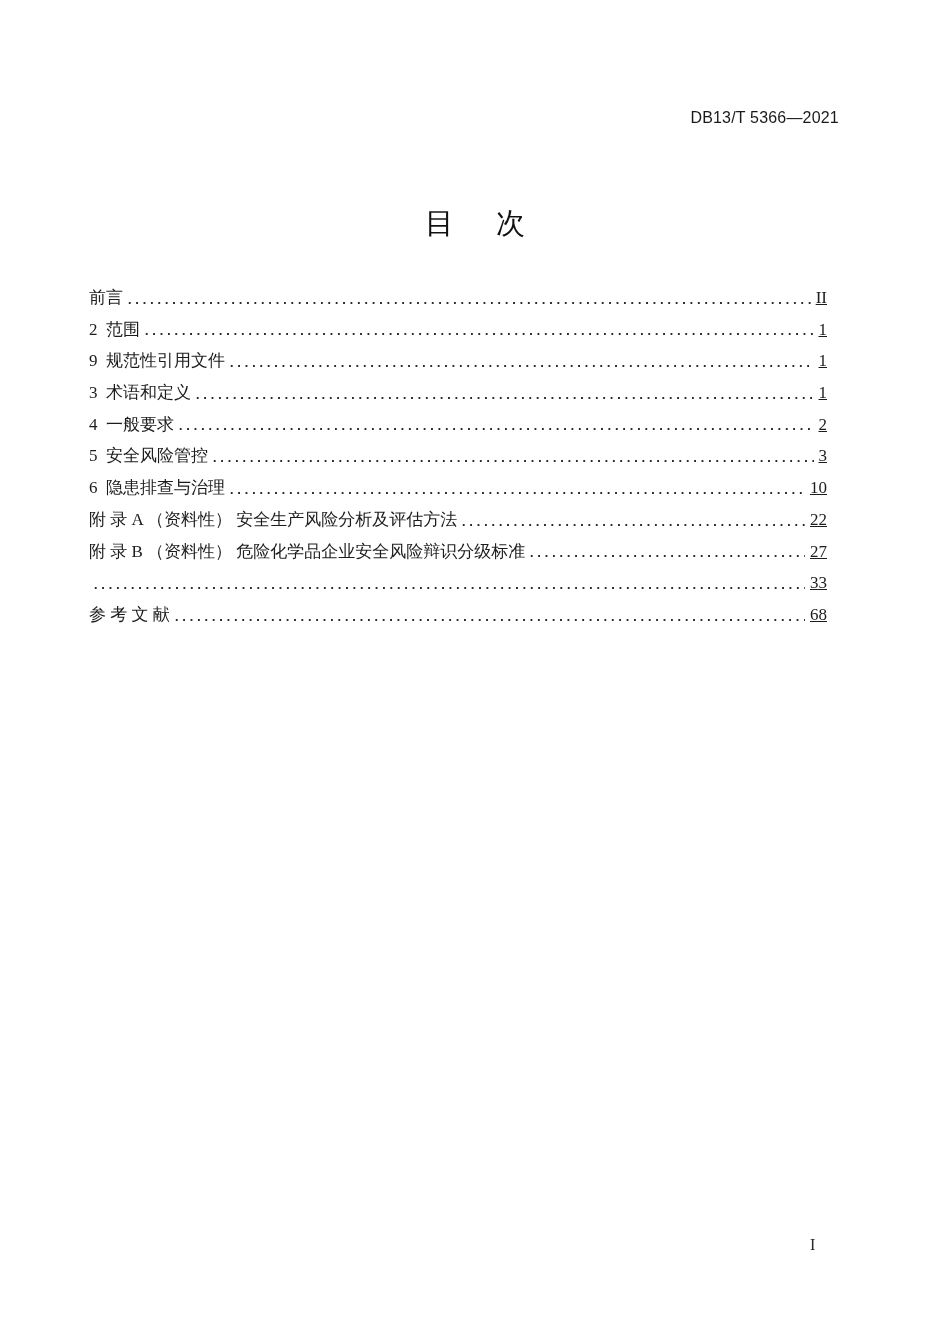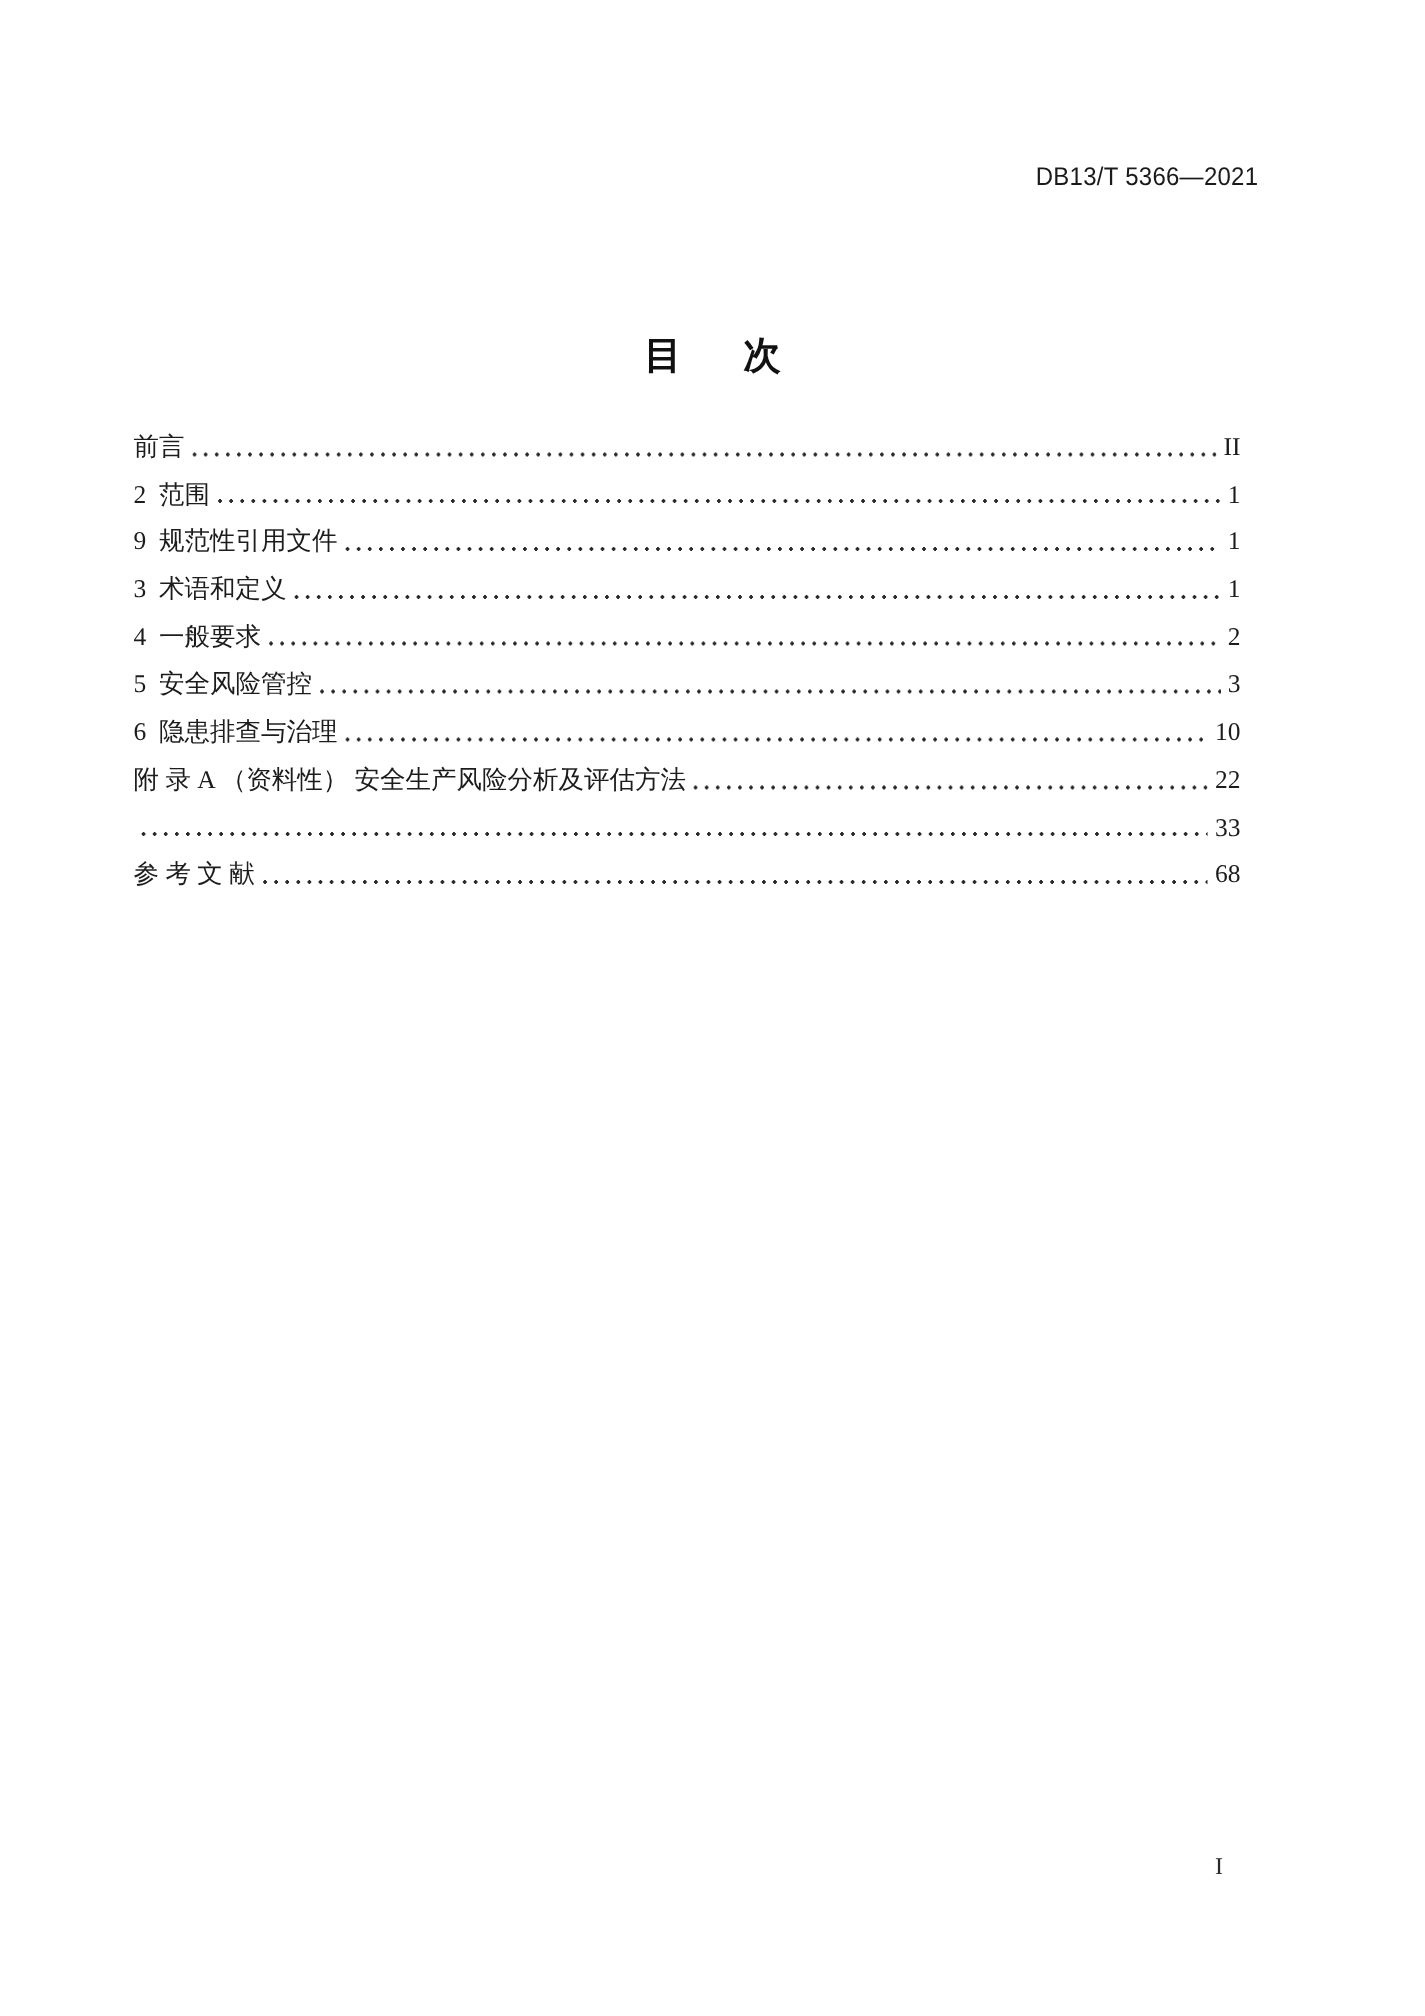--- a/index.html
+++ b/index.html
@@ -19,27 +19,27 @@
     font-size: 17px;
     font-weight: 500;
     letter-spacing: 0.2px;
     color: #1a1a1a;
     transform: scaleX(0.94);
     transform-origin: right center;
     white-space: pre;
   }
   .page-title {
     position: absolute;
-    top: 220px;
+    top: 204px;
     left: 0;
     width: 950px;
     text-align: center;
     font-family: "Liberation Sans", "DejaVu Sans", sans-serif;
-    font-size: 25px;
-    font-weight: 700;
+    font-size: 29px;
+    font-weight: 400;
     color: #111111;
     word-spacing: 34px;
     white-space: pre;
   }
   .toc {
     position: absolute;
     left: 89px;
     top: 282px;
     width: 738px;
   }
@@ -62,20 +62,21 @@
     margin-right: 5px;
     background-image: radial-gradient(circle, #2a2a2a 1.1px, rgba(0,0,0,0) 1.3px);
     background-size: 7.4px 4px;
     background-repeat: repeat-x;
     background-position: left calc(100% - 9px);
   }
   .toc-page {
     flex: 0 0 auto;
     white-space: pre;
     text-align: right;
+    text-decoration: underline;
   }
   .folio {
     position: absolute;
     left: 810px;
     top: 1236px;
     font-size: 16px;
     color: #2a2a2a;
     font-family: "Liberation Serif", "DejaVu Serif", serif;
   }
 </style>
@@ -121,20 +122,25 @@
     <span class="toc-label">6  隐患排查与治理</span>
     <span class="toc-dots"></span>
     <span class="toc-page">10</span>
   </div>
   <div class="toc-row">
     <span class="toc-label">附 录 A （资料性） 安全生产风险分析及评估方法</span>
     <span class="toc-dots"></span>
     <span class="toc-page">22</span>
   </div>
   <div class="toc-row">
+    <span class="toc-label">附 录 B （资料性） 危险化学品企业安全风险辩识分级标准</span>
+    <span class="toc-dots"></span>
+    <span class="toc-page">27</span>
+  </div>
+  <div class="toc-row">
     <span class="toc-dots"></span>
     <span class="toc-page">33</span>
   </div>
   <div class="toc-row">
     <span class="toc-label">参 考 文 献</span>
     <span class="toc-dots"></span>
     <span class="toc-page">68</span>
   </div>
 </div>
 

